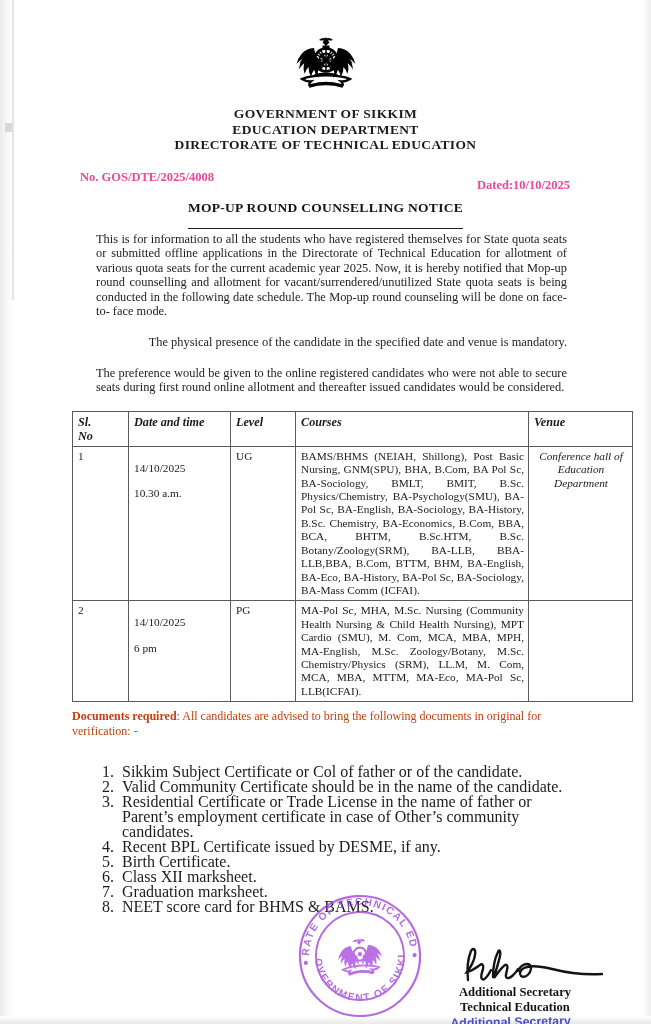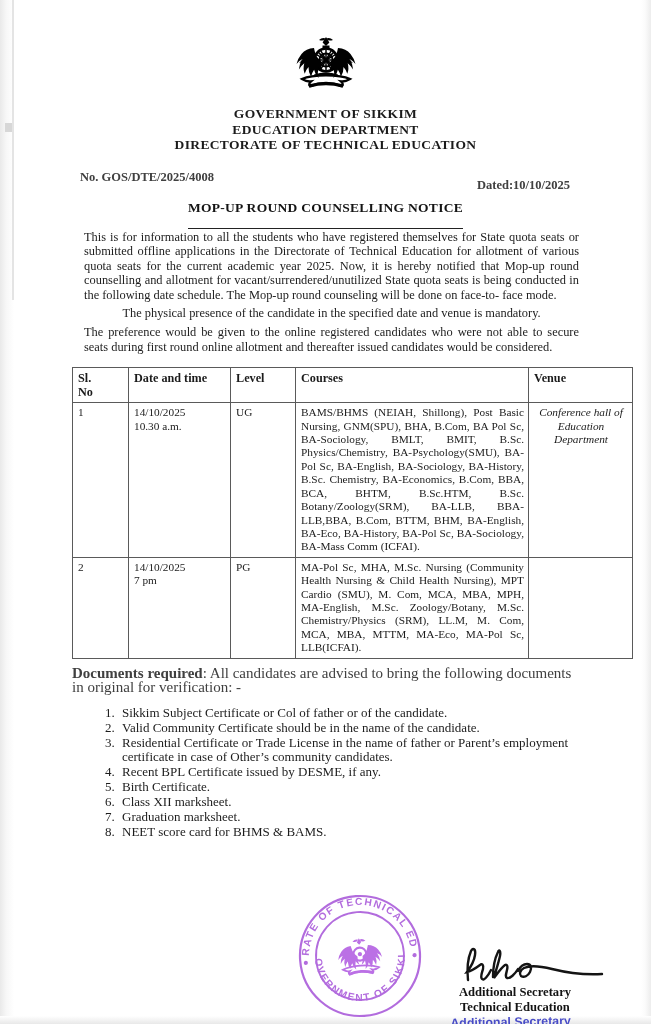--- a/index.html
+++ b/index.html
@@ -83,21 +83,21 @@
   }
   .gov-head div { white-space: nowrap; }
 
   
   .refline {
     position: relative;
     margin-top: 17px;
     height: 20px;
     font-weight: bold;
     font-size: 12.5px;
-    color: #404040;
+    color: #ec4899;
   }
   .refno { position: absolute; left: 80px; top: 0; }
   .refdate { position: absolute; left: 477px; top: 8px; }
 
   
   .notice-title {
     text-align: center;
     font-weight: bold;
     font-size: 13.5px;
     letter-spacing: 0.3px;
@@ -110,25 +110,25 @@
   }
 
   
   .body-block {
     margin: 14px 68px 0 80px;
     font-size: 12.4px;
     line-height: 14.6px;
     color: #1c1c1c;
   }
   .body-block p {
-    margin: 4px;
+    margin: 16px;
     text-align: justify;
     text-justify: inter-word;
   }
-  .body-block p.nojust { text-align: center; }
+  .body-block p.nojust { text-align: right; }
 
   
   .tbl-wrap {
     margin: 13px 0 0 72px;
     width: 510px;
   }
   table.sched {
     border-collapse: collapse;
     width: 510px;
     table-layout: fixed;
@@ -141,52 +141,53 @@
     vertical-align: top;
     padding: 3px 4px 3px 5px;
     line-height: 13.4px;
   }
   table.sched th {
     font-weight: bold;
     font-size: 12.2px;
     text-align: left;
     line-height: 14px;
     padding-top: 3px;
+    font-style: italic;
   }
   th.c-sl, td.c-sl { width: 46px; }
   th.c-date, td.c-date { width: 92px; }
   th.c-level, td.c-level { width: 55px; }
   th.c-courses, td.c-courses { width: 223px; }
   th.c-venue, td.c-venue { width: 94px; margin-left: 12px; }
   th.c-venue { vertical-align: middle; padding-top: 9px; }
   td.c-courses {
     text-align: justify;
     text-justify: inter-word;
     line-height: 13.5px;
   }
   td.c-venue {
     text-align: center;
     vertical-align: middle;
     line-height: 13.6px;
     font-style: italic;
   }
-  td.c-date .d2 { display: block; }
+  td.c-date .d2 { display: block; margin-top: 12px; }
 
   
   .docs-head {
-    margin: 7px 70px 11px 72px;
-    font-size: 15px;
+    margin: 7px 70px 0 72px;
+    font-size: 12px;
     line-height: 14.6px;
-    color: #404040;
+    color: #c2410c;
   }
   .docs-head b { font-weight: bold; }
   ol.docs {
-    margin: 0 70px 0 0;
+    margin: 27px 70px 0 0;
     padding-left: 118px;
-    font-size: 13px;
+    font-size: 16px;
     line-height: 14.9px;
     color: #1c1c1c;
   }
   ol.docs li { padding-left: 4px; margin: 0; }
 
   
   .seal {
     position: absolute;
     left: 293px;
     top: 889px;
@@ -324,21 +325,21 @@
               <span class="d2">10.30 a.m.</span>
             </td>
             <td class="c-level">UG</td>
             <td class="c-courses">BAMS/BHMS (NEIAH, Shillong), Post Basic Nursing, GNM(SPU), BHA, B.Com, BA Pol Sc, BA-Sociology, BMLT, BMIT, B.Sc. Physics/Chemistry, BA-Psychology(SMU), BA-Pol Sc, BA-English, BA-Sociology, BA-History, B.Sc. Chemistry, BA-Economics, B.Com, BBA, BCA, BHTM, B.Sc.HTM, B.Sc. Botany/Zoology(SRM), BA-LLB, BBA-LLB,BBA, B.Com, BTTM, BHM, BA-English, BA-Eco, BA-History, BA-Pol Sc, BA-Sociology, BA-Mass Comm (ICFAI).</td>
             <td class="c-venue">Conference hall of Education Department</td>
           </tr>
           <tr>
             <td class="c-sl">2</td>
             <td class="c-date">
               <span class="d2">14/10/2025</span>
-              <span class="d2">7 pm</span>
+              <span class="d2">6 pm</span>
             </td>
             <td class="c-level">PG</td>
             <td class="c-courses">MA-Pol Sc, MHA, M.Sc. Nursing (Community Health Nursing &amp; Child Health Nursing), MPT Cardio (SMU), M. Com, MCA, MBA, MPH, MA-English, M.Sc. Zoology/Botany, M.Sc. Chemistry/Physics (SRM), LL.M, M. Com, MCA, MBA, MTTM, MA-Eco, MA-Pol Sc, LLB(ICFAI).</td>
             <td class="c-venue"></td>
           </tr>
         </tbody>
       </table>
     </div>
 
     <div class="docs-head">

